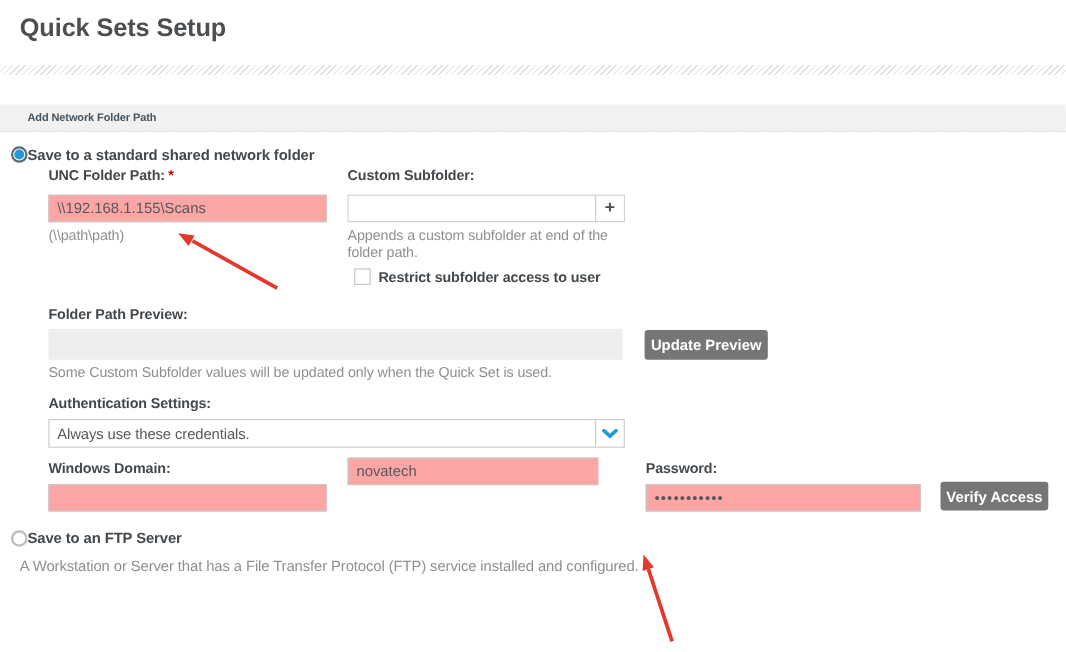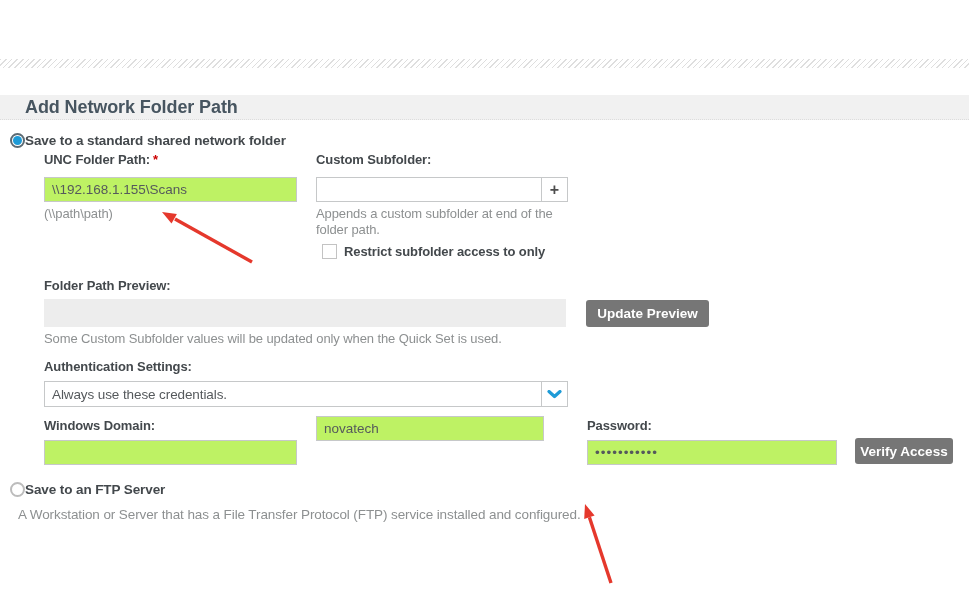--- a/index.html
+++ b/index.html
@@ -28,36 +28,36 @@
   .hatch-divider{
     left:0;top:59px;width:969px;height:9px;
     background:repeating-linear-gradient(135deg,#dedede 0,#dedede 1px,transparent 1px,transparent 4px);
   }
   .section-bar{
     left:0;top:95px;width:969px;height:25px;background:#f1f1f1;
     border-bottom:1px dotted #dcdcdc;
     display:flex;align-items:center;
   }
   .section-bar .txt{
-    margin-left:25px;font-size:18px;font-weight:bold;color:#475560;
+    margin-left:25px;font-size:10px;font-weight:bold;color:#475560;
   }
   .radio-row{display:flex;align-items:center;}
   .radio{
     width:15px;height:15px;border-radius:50%;background:#fff;flex:0 0 auto;
     display:flex;align-items:center;justify-content:center;
   }
   .radio.selected{border:2px solid #5c6b74;}
   .radio.selected .dot{width:9px;height:9px;border-radius:50%;background:var(--accent-blue);}
   .radio.unselected{border:2px solid #bcbcbc;}
   .radio-label{font-size:13.5px;font-weight:bold;color:var(--label);}
   .field-label{font-size:13px;font-weight:bold;color:var(--label);}
   .req{color:var(--required-red);font-weight:bold;margin-left:3px;}
   .hint{font-size:13px;color:var(--muted);line-height:16px;}
   input.text{
-    height:25px;border:1px solid var(--border);background:#bef264;
+    height:25px;border:1px solid var(--border);background:#fca5a5;
     font-family:inherit;font-size:13.5px;color:var(--input-text);
     padding:0 7px;outline:none;
   }
   .input-group{
     display:flex;height:25px;border:1px solid var(--border);background:#fff;
   }
   .input-group input{
     border:none;outline:none;flex:1;font-family:inherit;font-size:13.5px;
     color:var(--input-text);padding:0 7px;min-width:0;
   }
@@ -87,20 +87,21 @@
     width:26px;border-left:1px solid var(--border);
     display:flex;align-items:center;justify-content:center;
   }
   .annot-svg{left:0;top:0;width:969px;height:593px;pointer-events:none;}
 </style>
 </head>
 <body>
 
 <div class="page">
 
+  <div class="abs page-title">Quick Sets Setup</div>
 
   <div class="abs hatch-divider"></div>
 
   <div class="abs section-bar">
     <span class="txt">Add Network Folder Path</span>
   </div>
 
   <div class="abs radio-row" style="left:10px;top:133px;">
     <span class="radio selected">
         <span class="dot"></span>
@@ -117,26 +118,26 @@
   <div class="abs field-label" style="left:316px;top:152px;">Custom Subfolder:</div>
   <div class="abs input-group" style="left:316px;top:177px;width:252px;">
     <input type="text" value="" style="">
     <button class="plus-btn">
         <span>+</span>
       </button>
   </div>
   <div class="abs hint" style="left:316px;top:206px;width:252px;">Appends a custom subfolder at end of the folder path.</div>
   <div class="abs checkbox-row" style="left:322px;top:244px;">
     <input class="checkbox" type="checkbox" style="">
-    <span class="field-label">Restrict subfolder access to only</span>
+    <span class="field-label">Restrict subfolder access to user</span>
   </div>
 
   <div class="abs field-label" style="left:44px;top:278px;">Folder Path Preview:</div>
   <div class="abs readonly-field" style="left:44px;top:299px;width:522px;height:28px;font-size:13.5px;color:var(--input-text);line-height:28px;padding-left:7px;"></div>
-  <button class="abs btn" style="left:586px;top:300px;width:123px;height:27px;">Update Preview</button>
+  <button class="abs btn" style="left:586px;top:300px;width:112px;height:27px;">Update Preview</button>
   <div class="abs hint" style="left:44px;top:331px;width:600px;">Some Custom Subfolder values will be updated only when the Quick Set is used.</div>
 
   <div class="abs field-label" style="left:44px;top:359px;">Authentication Settings:</div>
   <div class="abs select-box" style="left:44px;top:381px;width:524px;">
     <span class="value">Always use these credentials.</span>
     <span class="chev-cell">
       <svg width="15" height="9" viewBox="0 0 15 9">
           <path d="M2 1.5 L7.5 6.5 L13 1.5" fill="none" stroke="var(--accent-blue)" stroke-width="3.2" stroke-linecap="round" stroke-linejoin="round"></path>
         </svg>
     </span>

